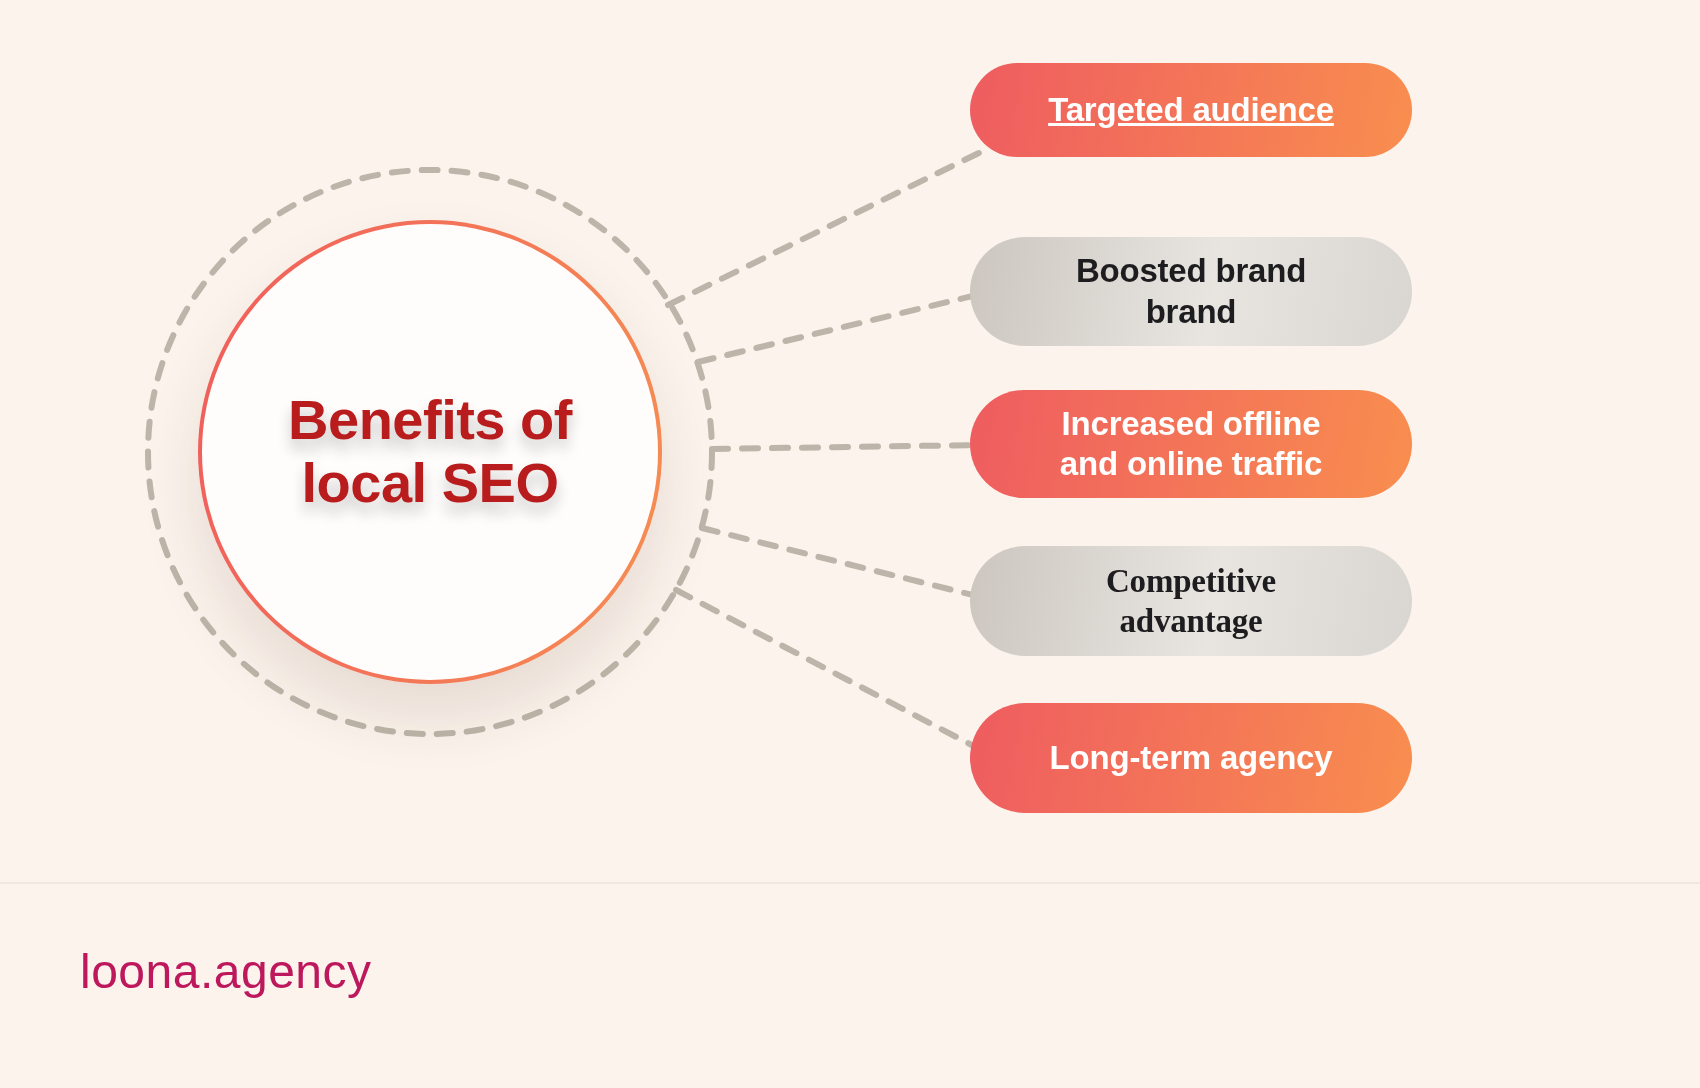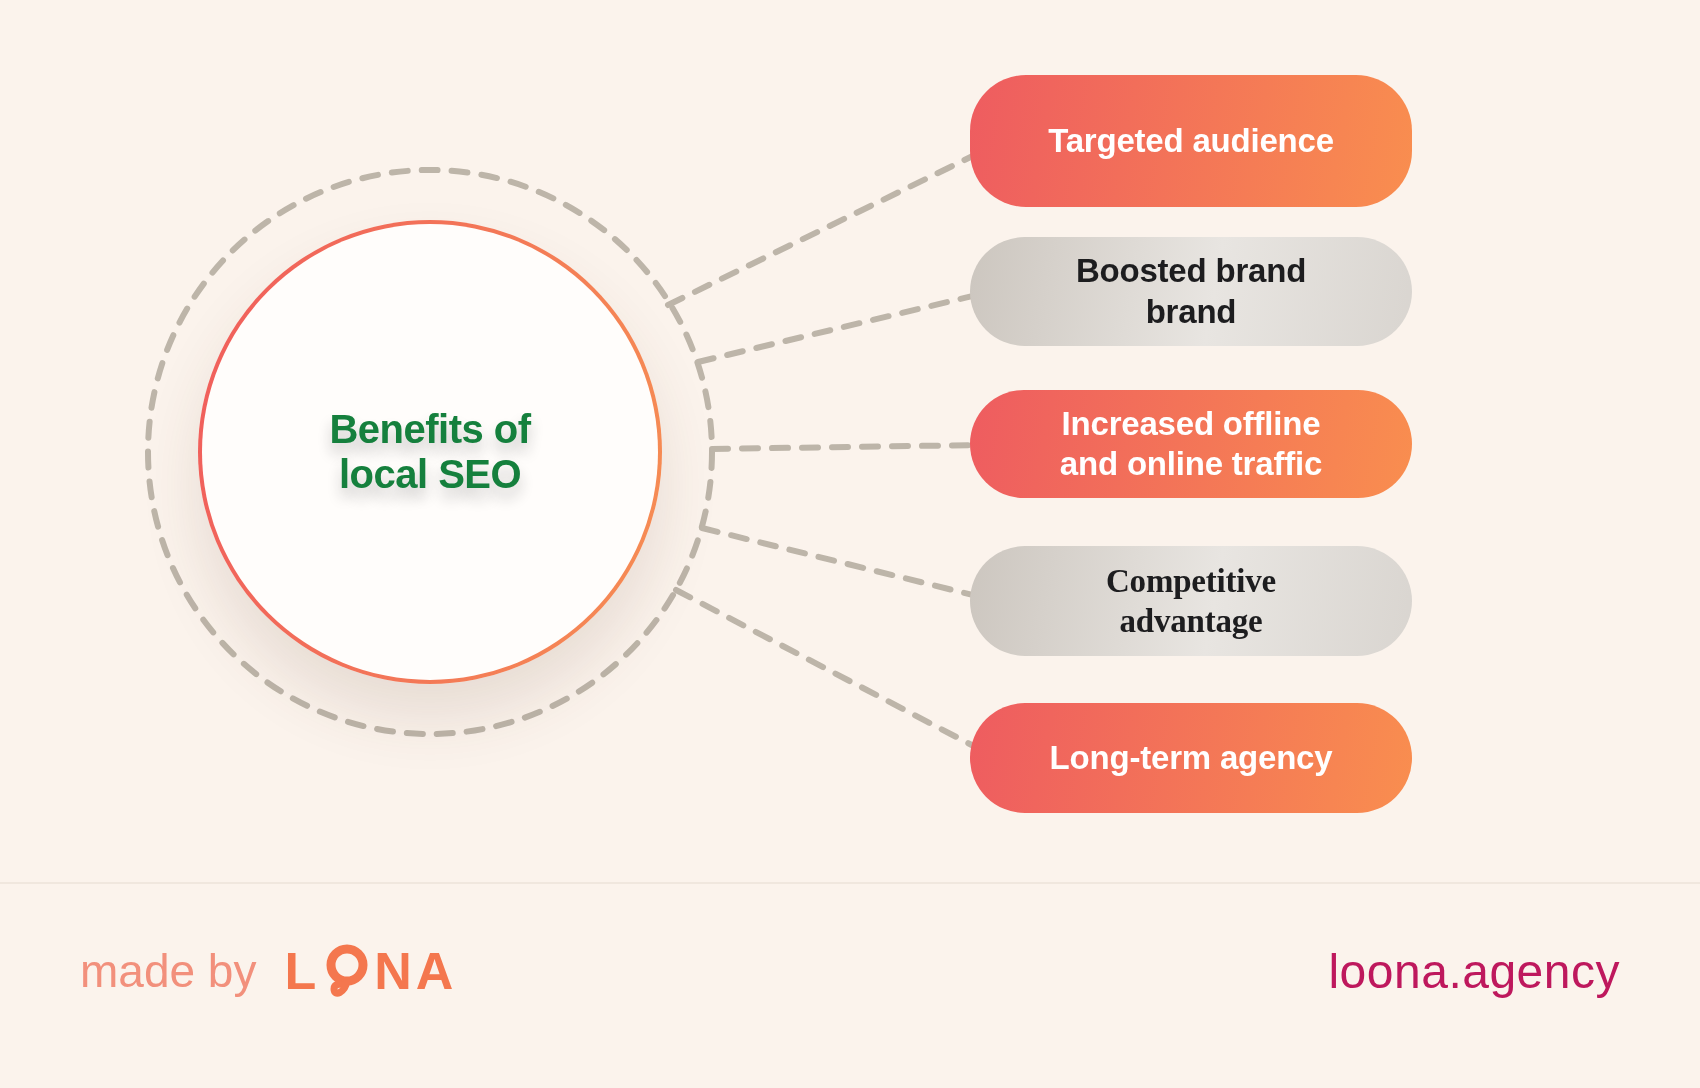--- a/index.html
+++ b/index.html
@@ -34,24 +34,24 @@
     position: absolute;
     inset: 4px;
     border-radius: 50%;
     background: #FFFDFB;
     display: flex;
     align-items: center;
     justify-content: center;
     text-align: center;
   }
   .diagram-title {
-    font-size: 40px;
+    font-size: 56px;
     font-weight: 700;
     line-height: 1.12;
-    color: #15803d;
+    color: #b91c1c;
     letter-spacing: -0.5px;
     text-shadow: 0 10px 14px rgba(29, 29, 31, 0.22);
   }
   
   .pill {
     position: absolute;
     left: 970px;
     width: 442px;
     border-radius: 56px;
     display: flex;
@@ -65,21 +65,21 @@
     letter-spacing: -0.2px;
   }
   .pill--accent {
     background: linear-gradient(100deg, #EE5C60 0%, #F98E4F 100%);
     color: #FFFFFF;
   }
   .pill--neutral {
     background: linear-gradient(100deg, #CCC6BF 0%, #E8E5E1 55%, #D9D5D0 100%);
     color: #1D1D1F;
   }
-  .pill-1 { top: 75px;  height: 132px; }
+  .pill-1 { top: 63px;  height: 94px; text-decoration: underline; }
   .pill-2 { top: 237px; height: 109px; }
   .pill-3 { top: 390px; height: 108px; }
   .pill-4 { top: 546px; height: 110px; font-family: Liberation Serif, serif; }
   .pill-5 { top: 703px; height: 110px; }
   
   .footer {
     position: absolute;
     left: 0; bottom: 0;
     width: 1700px; height: 206px;
     border-top: 2px solid rgba(120, 90, 70, 0.08);
@@ -159,27 +159,16 @@
     <span>Competitive</span>
     <span>advantage</span>
   </div>
 
   <div class="pill pill--accent pill-5">
     <span>Long-term agency</span>
     <span></span>
   </div>
 
   <div class="footer">
-    <div class="made-by-wrap">
-      <span class="made-by-label">made by</span>
-      <span class="loona-logo">
-        <span>L</span>
-        <svg class="loona-o-icon" width="46" height="56" viewBox="0 0 46 56" xmlns="http://www.w3.org/2000/svg">
-          <circle cx="23" cy="22" r="16" fill="none" stroke="#F4774E" stroke-width="9"></circle>
-          <path d="M23 38 C21 50, 10 54, 10 46 C10 41, 16 40, 21 43" fill="none" stroke="#F4774E" stroke-width="7" stroke-linecap="round"></path>
-        </svg>
-        <span>NA</span>
-      </span>
-    </div>
     <span class="site-label">loona.agency</span>
   </div>
 
 </div>
 
 </body></html>

